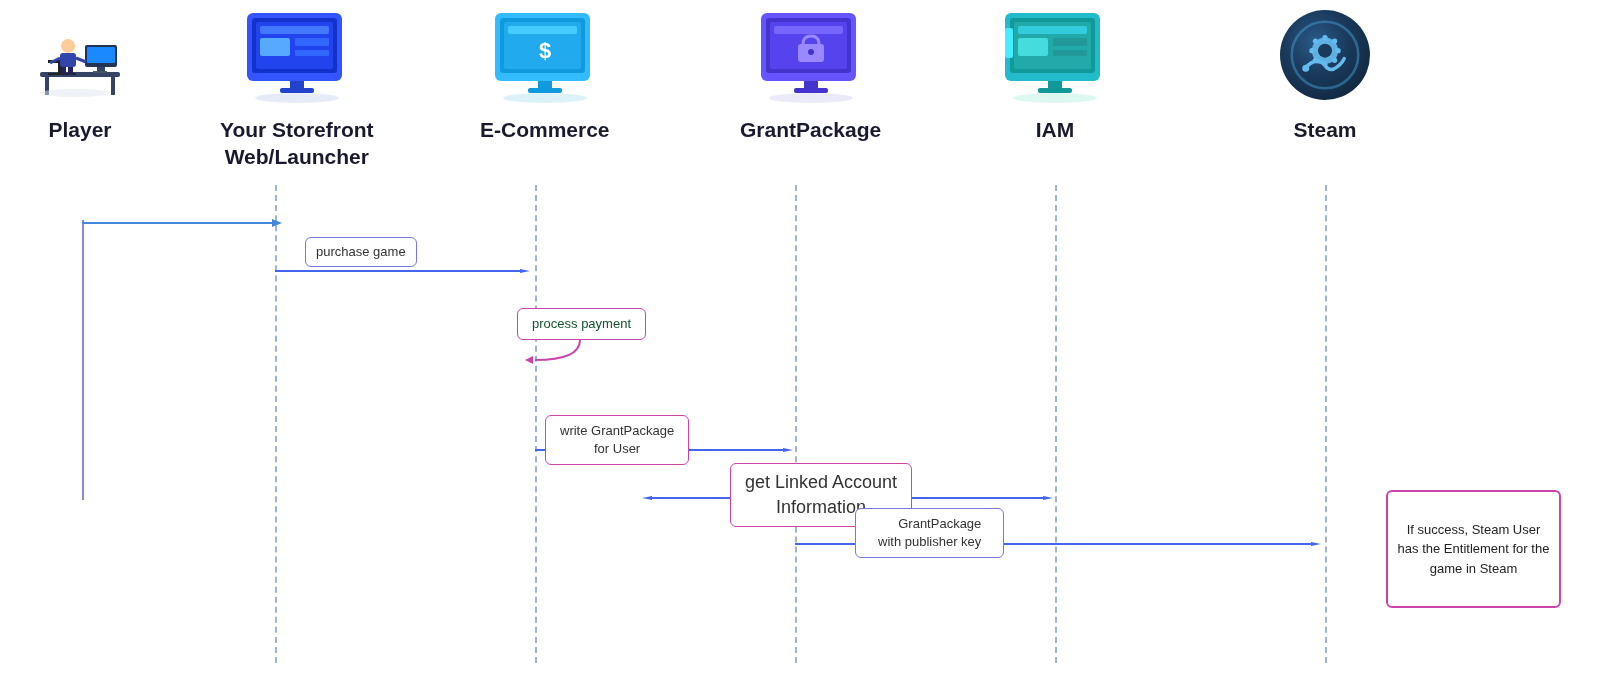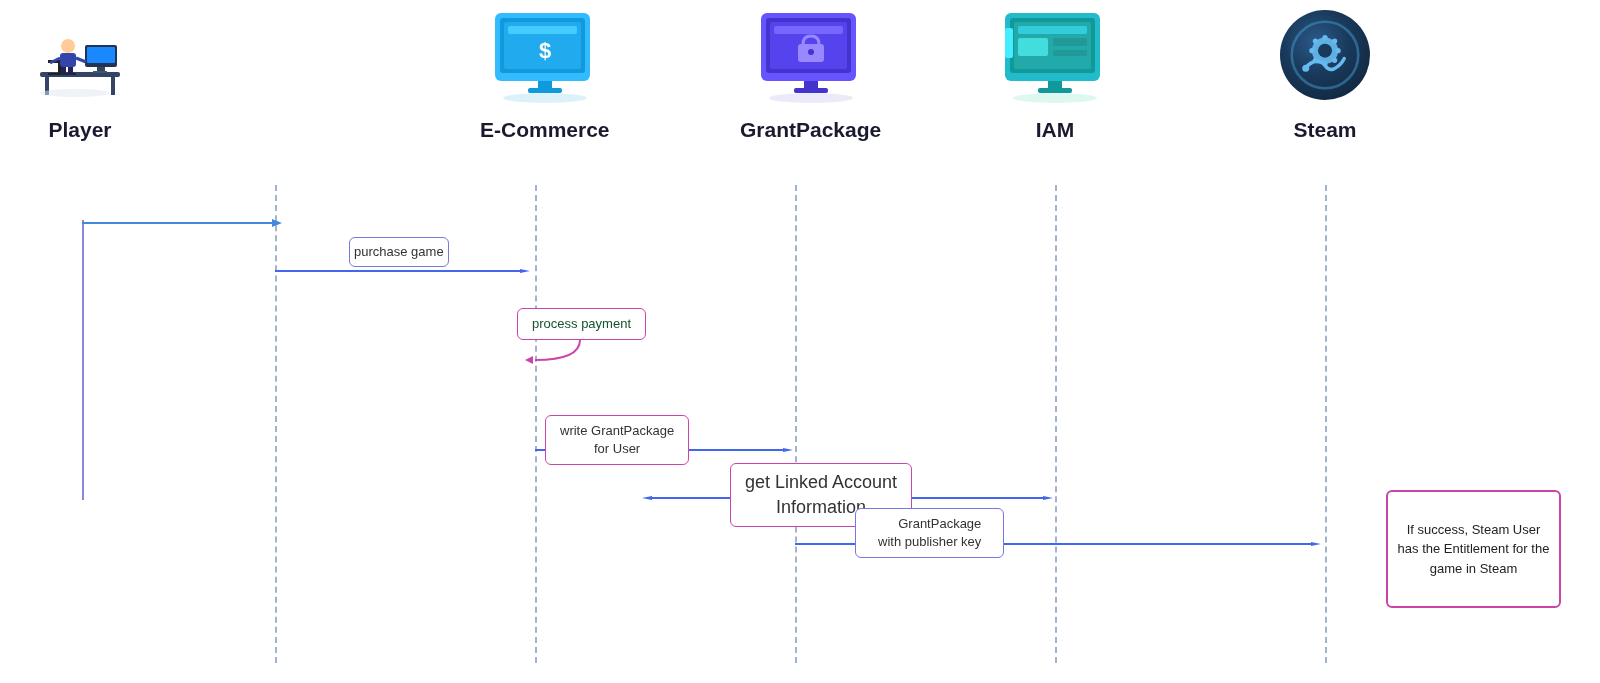--- a/index.html
+++ b/index.html
@@ -114,20 +114,43 @@
 
         <rect x="31" y="57" width="5" height="8" fill="#222255"></rect>
         <rect x="38" y="57" width="5" height="8" fill="#222255"></rect>
 
         <ellipse cx="45" cy="83" rx="35" ry="4" fill="#e0e8f0" opacity="0.5"></ellipse>
       </svg>
     </div>
     <div class="actor-label">Player</div>
   </div>
 
+  <div class="actor" style="left: 220px;">
+    <div class="actor-icon">
+      <svg viewBox="0 0 110 95" width="110" height="95">
+
+        <rect x="5" y="5" width="95" height="68" fill="#3355ff" rx="6"></rect>
+        <rect x="10" y="10" width="85" height="55" fill="#1133cc" rx="3"></rect>
+
+        <rect x="14" y="14" width="77" height="47" fill="#2244ee" rx="2"></rect>
+
+        <rect x="18" y="18" width="69" height="8" fill="#4477ff" rx="2"></rect>
+        <rect x="18" y="30" width="30" height="18" fill="#55aaff" rx="2"></rect>
+        <rect x="53" y="30" width="34" height="8" fill="#3366ff" rx="1"></rect>
+        <rect x="53" y="42" width="34" height="6" fill="#3366ff" rx="1"></rect>
+
+        <rect x="48" y="73" width="14" height="8" fill="#2244cc"></rect>
+        <rect x="38" y="80" width="34" height="5" fill="#2244cc" rx="2"></rect>
+
+        <ellipse cx="55" cy="90" rx="42" ry="5" fill="#c0ccee" opacity="0.4"></ellipse>
+      </svg>
+    </div>
+    <div class="actor-label" style="white-space: pre-line;">Your Storefront
+Web/Launcher</div>
+  </div>
 
   <div class="actor" style="left: 480px;">
     <div class="actor-icon">
       <svg viewBox="0 0 110 95" width="110" height="95">
         <rect x="5" y="5" width="95" height="68" fill="#33bbff" rx="6"></rect>
         <rect x="10" y="10" width="85" height="55" fill="#1199dd" rx="3"></rect>
         <rect x="14" y="14" width="77" height="47" fill="#22aaee" rx="2"></rect>
 
         <rect x="18" y="18" width="69" height="8" fill="#44ccff" rx="2"></rect>
         <text x="55" y="50" text-anchor="middle" font-size="22" font-weight="bold" fill="#ffffff">$</text>
@@ -208,23 +231,22 @@
   <div style="position:absolute; top: 255px; left: 275px; width: 260px; height: 30px;">
 
     <svg style="position:absolute;top:14px;left:0;" width="260" height="4" overflow="visible">
       <line x1="0" y1="2" x2="245" y2="2" stroke="#4466ee" stroke-width="2"></line>
       <polygon points="245,0 255,2 245,4" fill="#4466ee"></polygon>
     </svg>
 
     <div class="msg-box" style="
       left: 30px; top: -18px;
       border-color: #7777dd; color: #333;
-      padding: 5px 4px;
+      padding: 5px 10px;
       font-size: 13px;
-      margin-left: 44px;
     ">purchase game</div>
   </div>
 
   <svg style="position:absolute; top:310px; left:490px;" width="130" height="60" overflow="visible">
     <path d="M45 10 Q90 10 90 30 Q90 50 45 50" fill="none" stroke="#cc44aa" stroke-width="2"></path>
     <polygon points="43,46 35,50 43,54" fill="#cc44aa"></polygon>
   </svg>
   <div class="msg-box" style="
     position:absolute; top:308px; left:517px;
     border-color: #cc44aa; color: #14532d;

